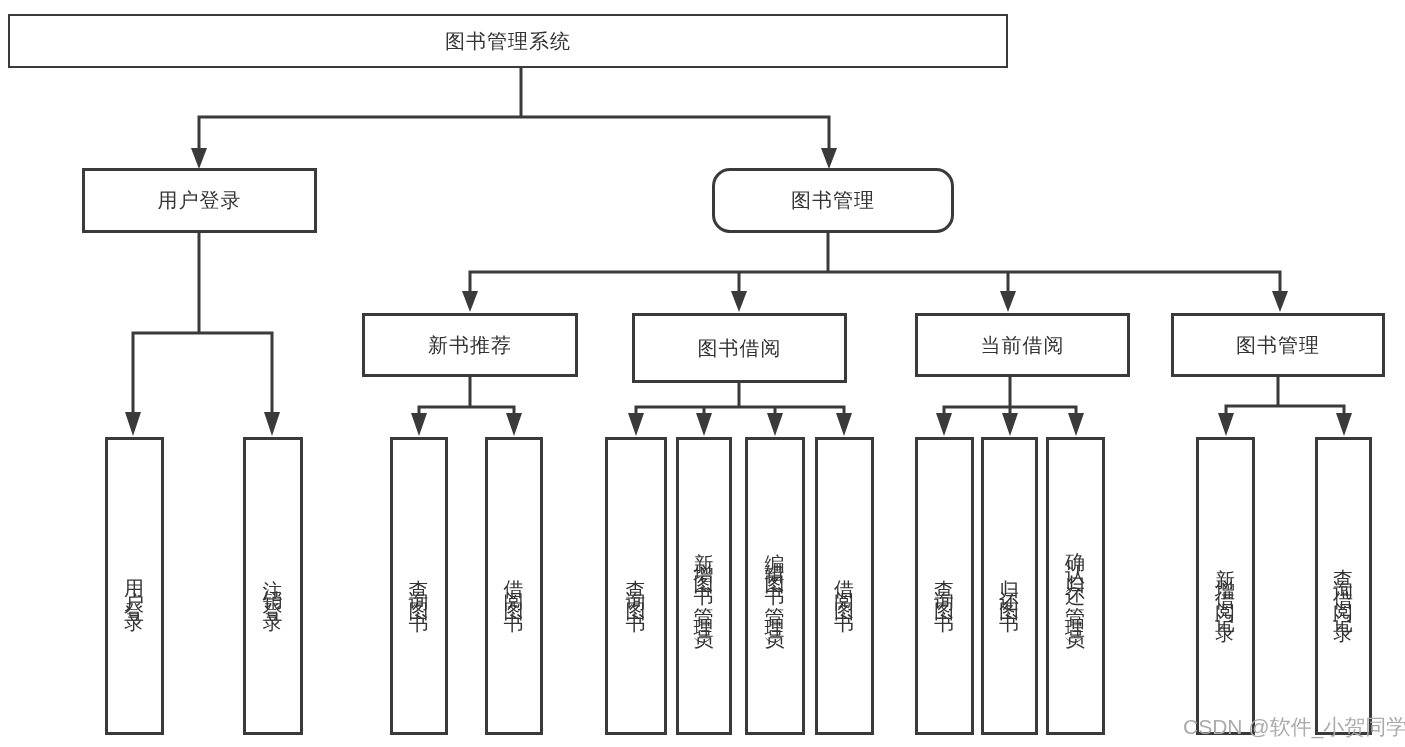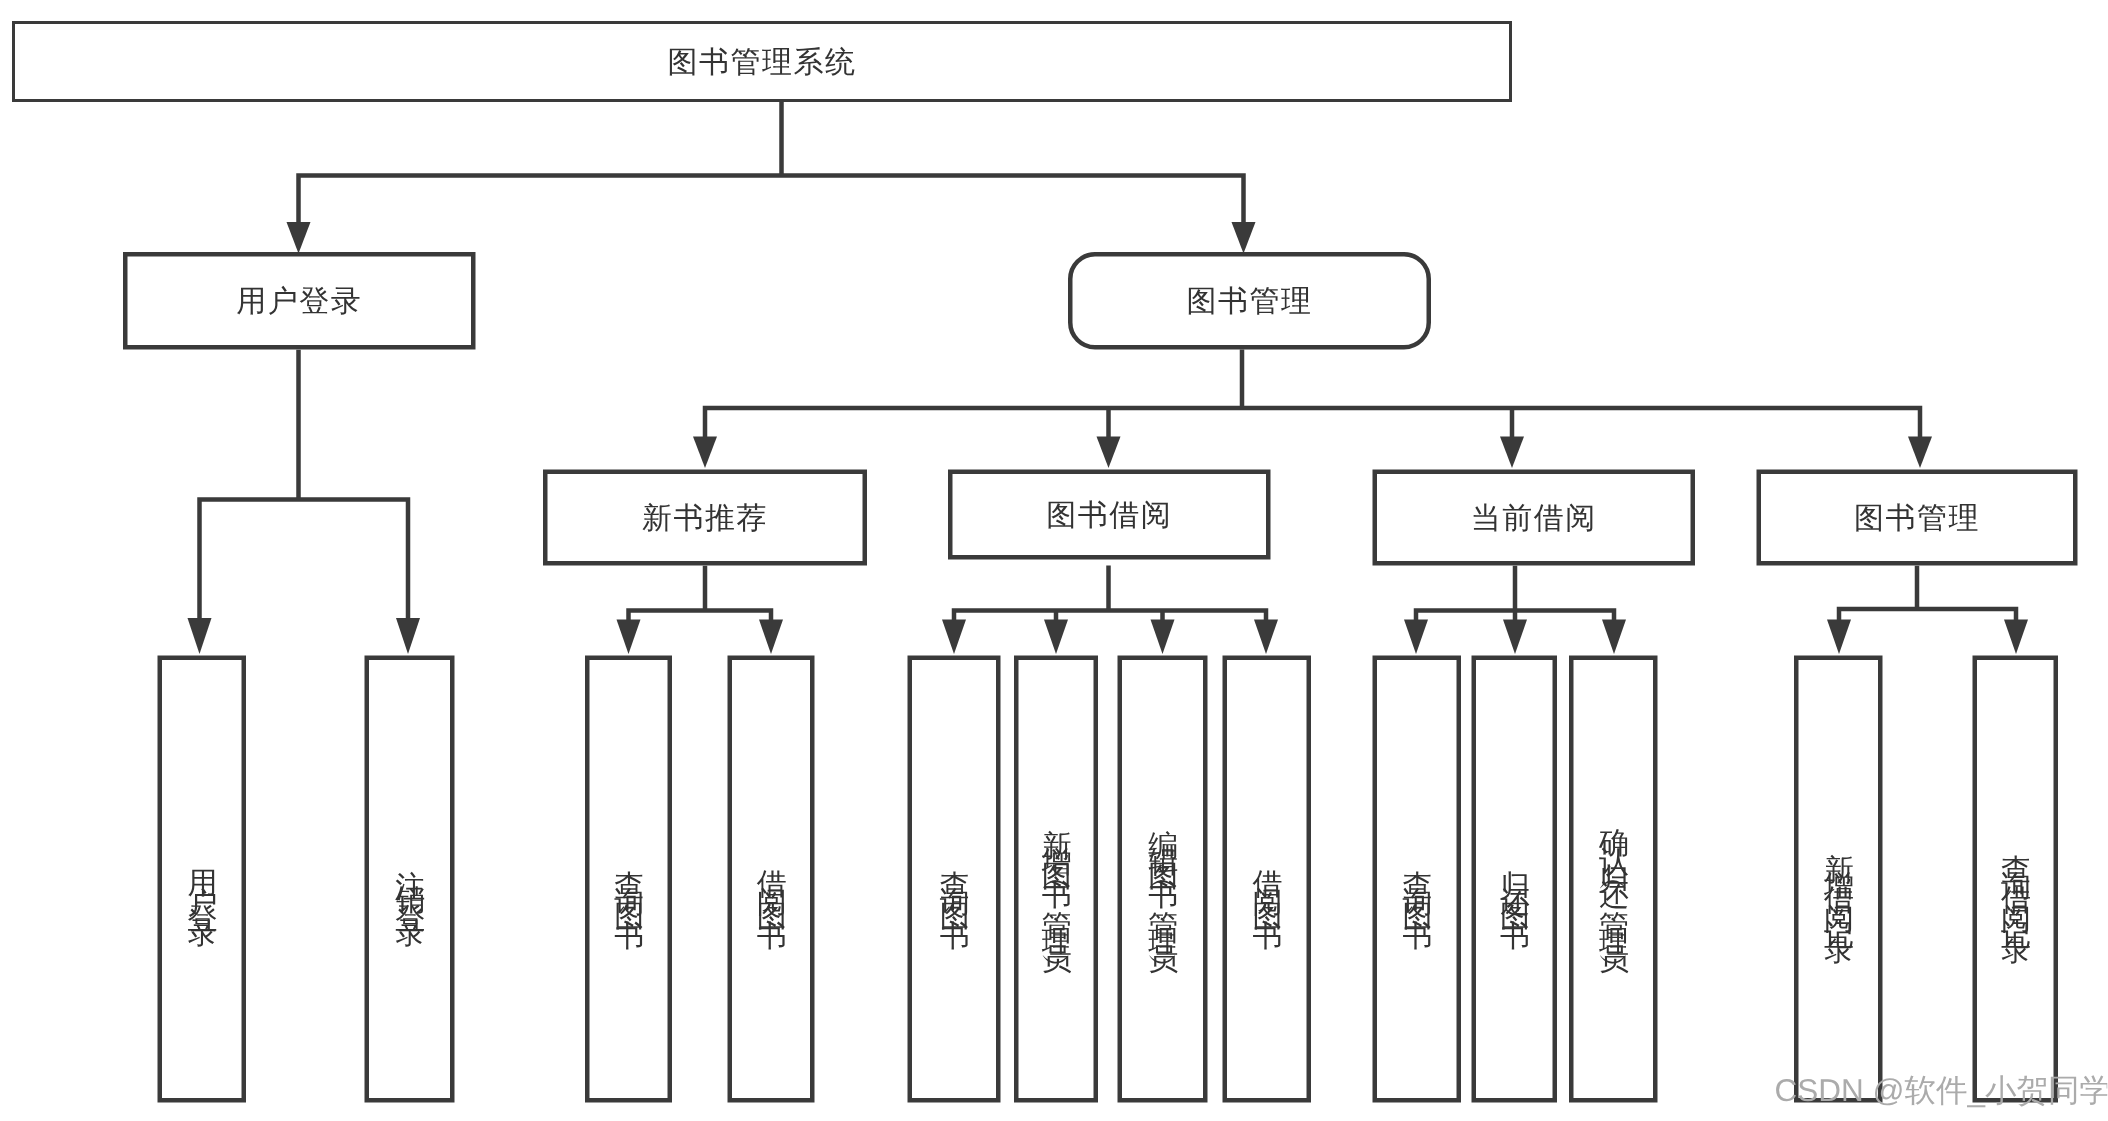--- a/index.html
+++ b/index.html
@@ -101,21 +101,21 @@
   <div class="hnode" style="left:82px;top:168px;width:235px;height:65px;">
     <span>用户登录</span>
   </div>
   <div class="hnode" style="left:712px;top:168px;width:242px;height:65px;border-radius:18px;">
     <span>图书管理</span>
   </div>
 
   <div class="hnode" style="left:362px;top:313px;width:216px;height:64px;">
     <span>新书推荐</span>
   </div>
-  <div class="hnode" style="left:632px;top:313px;width:215px;height:60px;">
+  <div class="hnode" style="left:632px;top:313px;width:215px;height:70px;">
     <span>图书借阅</span>
   </div>
   <div class="hnode" style="left:903px;top:313px;width:215px;height:64px;margin-left:12px;">
     <span>当前借阅</span>
   </div>
   <div class="hnode" style="left:1171px;top:313px;width:214px;height:64px;">
     <span>图书管理</span>
   </div>
 
   <div class="vnode" style="left:105px;width:59px;">

